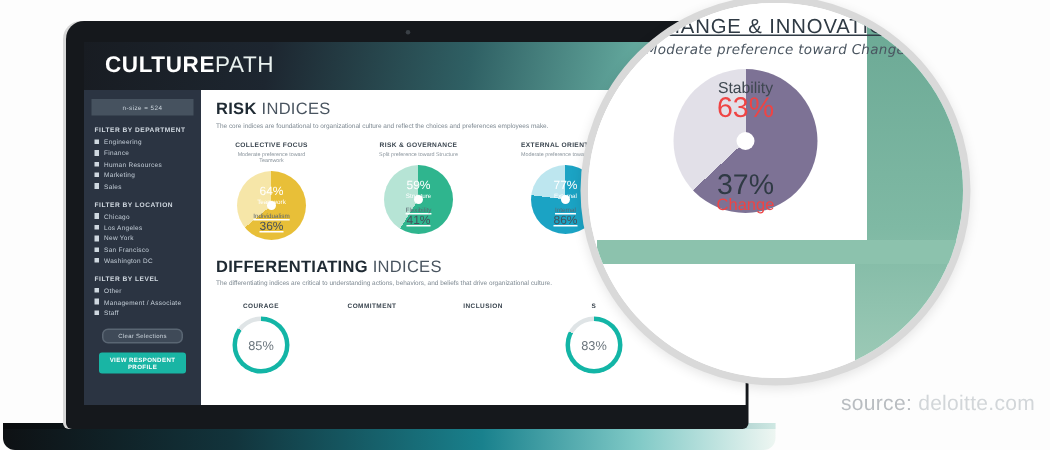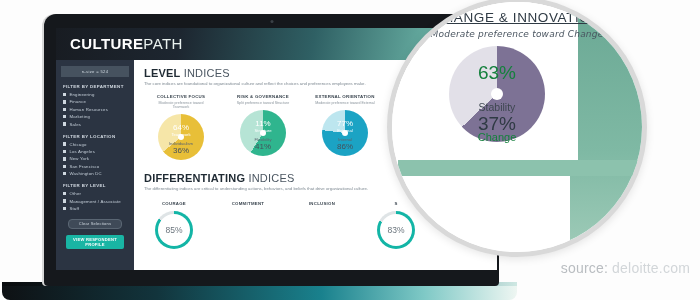--- a/index.html
+++ b/index.html
@@ -67,33 +67,33 @@
     color:#ffffff;font-size:4.1px;font-weight:bold;line-height:5.4px;letter-spacing:.25px;text-align:center;
   }
 
   
   .content{flex:1;background:#ffffff;position:relative;padding:7px 0 0 10px;overflow:hidden;}
   .sec-title{font-size:11px;color:#223;letter-spacing:.2px;}
   .sec-title b{font-weight:bold;color:#1f2a33;}
   .sec-title span{font-weight:300;color:#4a5560;}
   .sec-sub{font-size:4.3px;color:#7d8891;margin-top:2px;line-height:6px;max-width:330px;}
 
-  .donut-row{display:flex;margin-top:7px;gap:20px;padding-left:6px;}
+  .donut-row{display:flex;margin-top:7px;gap:36px;padding-left:6px;}
   .donut-cell{width:62px;text-align:center;}
   .cell-head{font-size:4.4px;font-weight:bold;color:#3a454f;letter-spacing:.25px;}
   .cell-sub{font-size:3.6px;color:#8b959d;margin-top:1.5px;}
   .pie-wrap{position:relative;width:46px;height:46px;margin:5px auto 0 auto;}
   .pie{width:46px;height:46px;border-radius:50%;position:relative;}
   .pie:after{content:"";position:absolute;left:50%;top:50%;width:6px;height:6px;
     margin:-3px 0 0 -3px;border-radius:50%;background:#fff;}
   .pie-lbl{position:absolute;left:0;right:0;text-align:center;color:#fff;}
   .pie-top{top:9px;}
   .pie-top .big{font-size:8px;display:block;line-height:9px;}
   .pie-top .small{font-size:4.2px;display:block;}
-  .pie-bot{bottom:5px;}
+  .pie-bot{bottom:5px;text-decoration:underline;}
   .pie-bot .small{font-size:4.2px;display:block;color:#5d6close;color:#5b6670;}
   .pie-bot .big{font-size:8px;display:block;line-height:9px;color:#46515b;}
 
   .diff-section{margin-top:12px;}
   .gauge-row{display:flex;gap:30px;margin-top:9px;padding-left:8px;}
   .gauge-cell{width:44px;text-align:center;}
   .gauge-head{font-size:4.3px;font-weight:bold;color:#3a454f;letter-spacing:.3px;}
   .gauge{position:relative;width:38px;height:38px;margin:5px auto 10px auto;border-radius:50%;}
   .gauge-hole{position:absolute;left:3px;top:3px;right:3px;bottom:3px;border-radius:50%;background:#fff;
     display:flex;align-items:center;justify-content:center;font-size:8.5px;color:#6b757d;}
@@ -113,26 +113,26 @@
   .mag-greenbar{position:absolute;left:6px;top:158px;width:262px;height:16px;background:#8cc2ad;}
   .mag-title{position:absolute;left:0;right:0;top:8px;text-align:center;font-size:13.5px;
     color:#2f3a44;letter-spacing:.6px;text-decoration:underline;}
   .mag-sub{position:absolute;left:0;right:0;top:27px;text-align:center;font-size:9px;
     color:#4a5560;font-style:italic;letter-spacing:.2px;
     font-family:"DejaVu Sans",sans-serif;}
   .mag-pie-wrap{position:absolute;left:57px;top:44px;width:96px;height:96px;}
   .mag-pie{width:96px;height:96px;border-radius:50%;position:relative;}
   .mag-pie:after{content:"";position:absolute;left:50%;top:50%;width:12px;height:12px;
     margin:-6px 0 0 -6px;border-radius:50%;background:#fff;}
-  .mag-top{position:absolute;left:0;right:0;top:16px;text-align:center;color:#15803d;}
+  .mag-top{position:absolute;left:0;right:0;top:16px;text-align:center;color:#ef4444;}
   .mag-top .big{display:block;font-size:19px;line-height:21px;}
   .mag-top .small{display:block;font-size:11px;margin-top:48px;}
   .mag-bot{position:absolute;left:0;right:0;bottom:8px;text-align:center;}
   .mag-bot .small{display:block;font-size:10.5px;color:#3e4750;}
-  .mag-bot .big{display:block;font-size:19px;line-height:21px;color:#2f3a44;}
+  .mag-bot .big{display:block;font-size:19px;line-height:21px;color:#2f3a44;margin-top:48px;}
 
   
   .source{
     position:absolute;right:10px;bottom:24px;font-size:14px;color:#b9bdc1;letter-spacing:.2px;
   }
   .source .dom{color:#d2d6d9;}
 </style>
 </head>
 <body>
 
@@ -222,21 +222,21 @@
             <div class="btn-clear">Clear Selections</div>
             <div class="btn-profile">
               <span>VIEW RESPONDENT</span>
               <span>PROFILE</span>
             </div>
           </div>
 
           <div class="content">
 
             <div class="sec-title">
-              <b>LEVEL</b>
+              <b>RISK</b>
               <span>INDICES</span>
             </div>
             <div class="sec-sub">The core indices are foundational to organizational culture and reflect the choices and preferences employees make.</div>
 
             <div class="donut-row">
 
               <div class="donut-cell">
                 <div class="cell-head">COLLECTIVE FOCUS</div>
                 <div class="cell-sub">Moderate preference toward Teamwork</div>
                 <div class="pie-wrap">
@@ -251,21 +251,21 @@
                   </div>
                 </div>
               </div>
 
               <div class="donut-cell">
                 <div class="cell-head">RISK &amp; GOVERNANCE</div>
                 <div class="cell-sub">Split preference toward Structure</div>
                 <div class="pie-wrap">
                   <div class="pie" style="background:conic-gradient(#2fb58e 0 59%, #b6e4d5 59% 100%);"></div>
                   <div class="pie-lbl pie-top">
-                    <span class="big">11%</span>
+                    <span class="big">59%</span>
                     <span class="small">Structure</span>
                   </div>
                   <div class="pie-lbl pie-bot">
                     <span class="small">Flexibility</span>
                     <span class="big">41%</span>
                   </div>
                 </div>
               </div>
 
               <div class="donut-cell">

